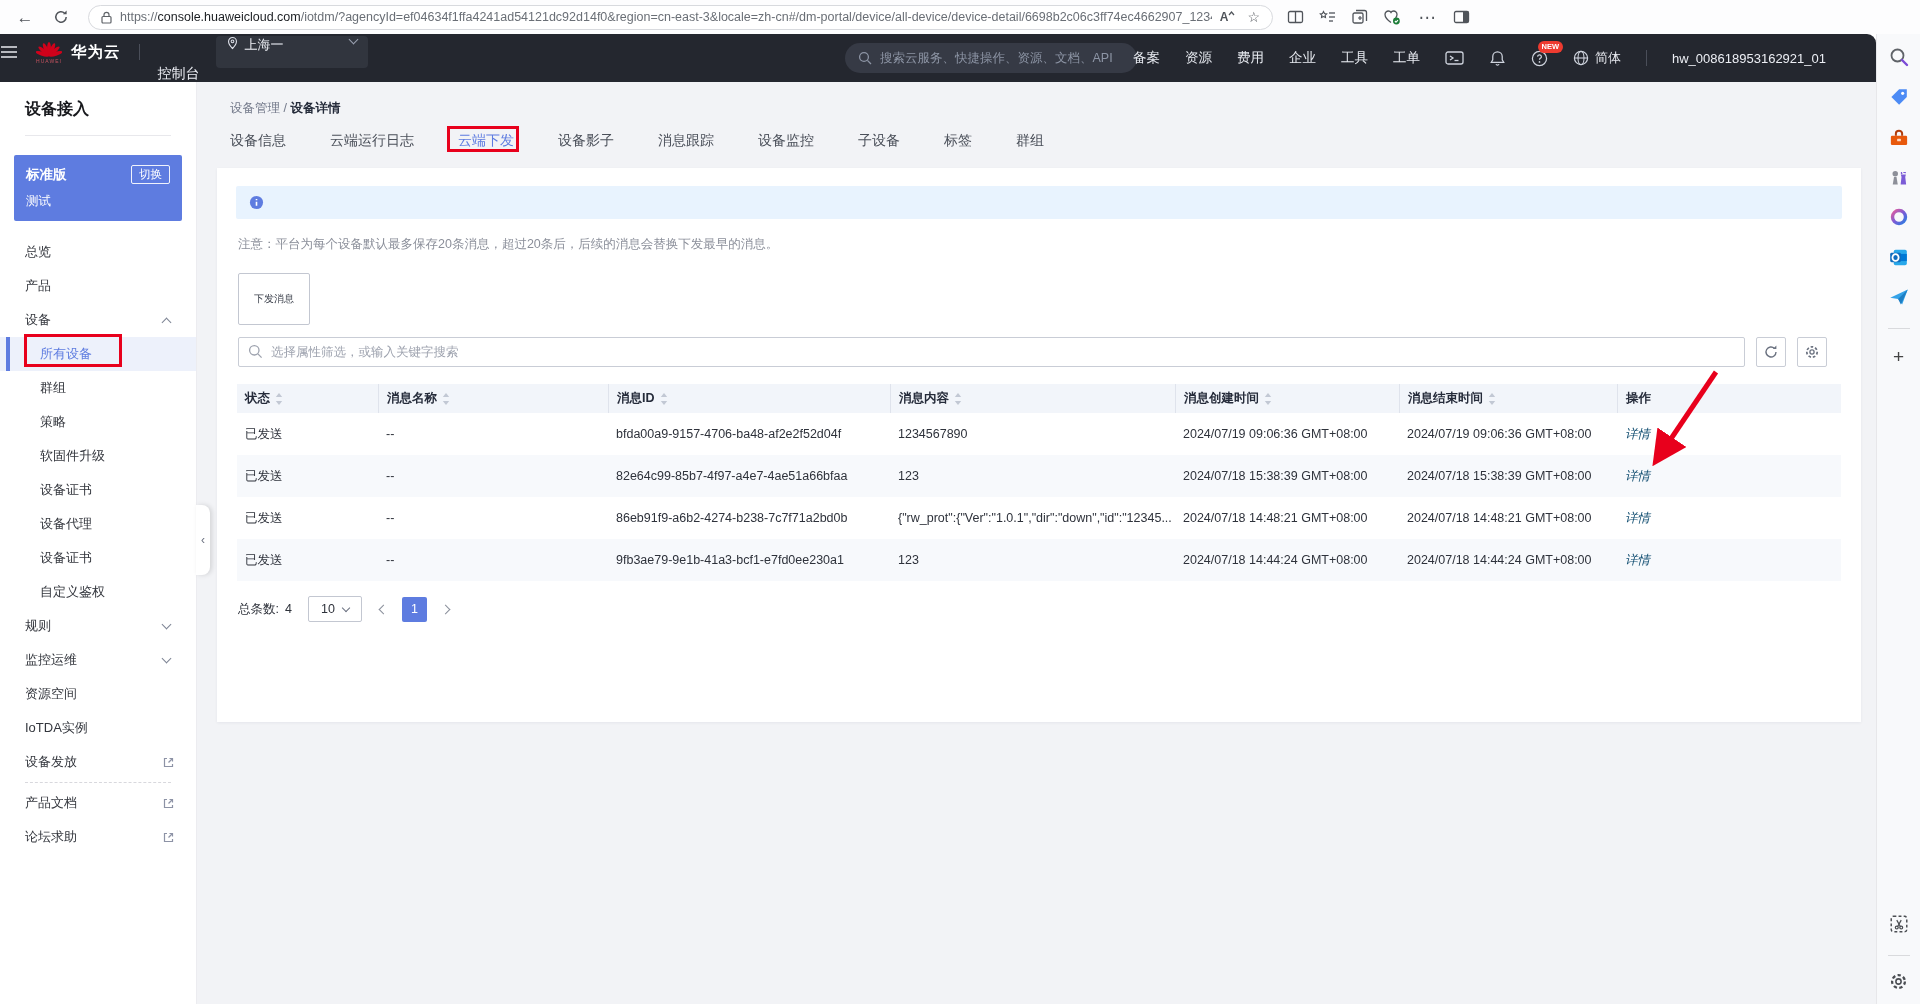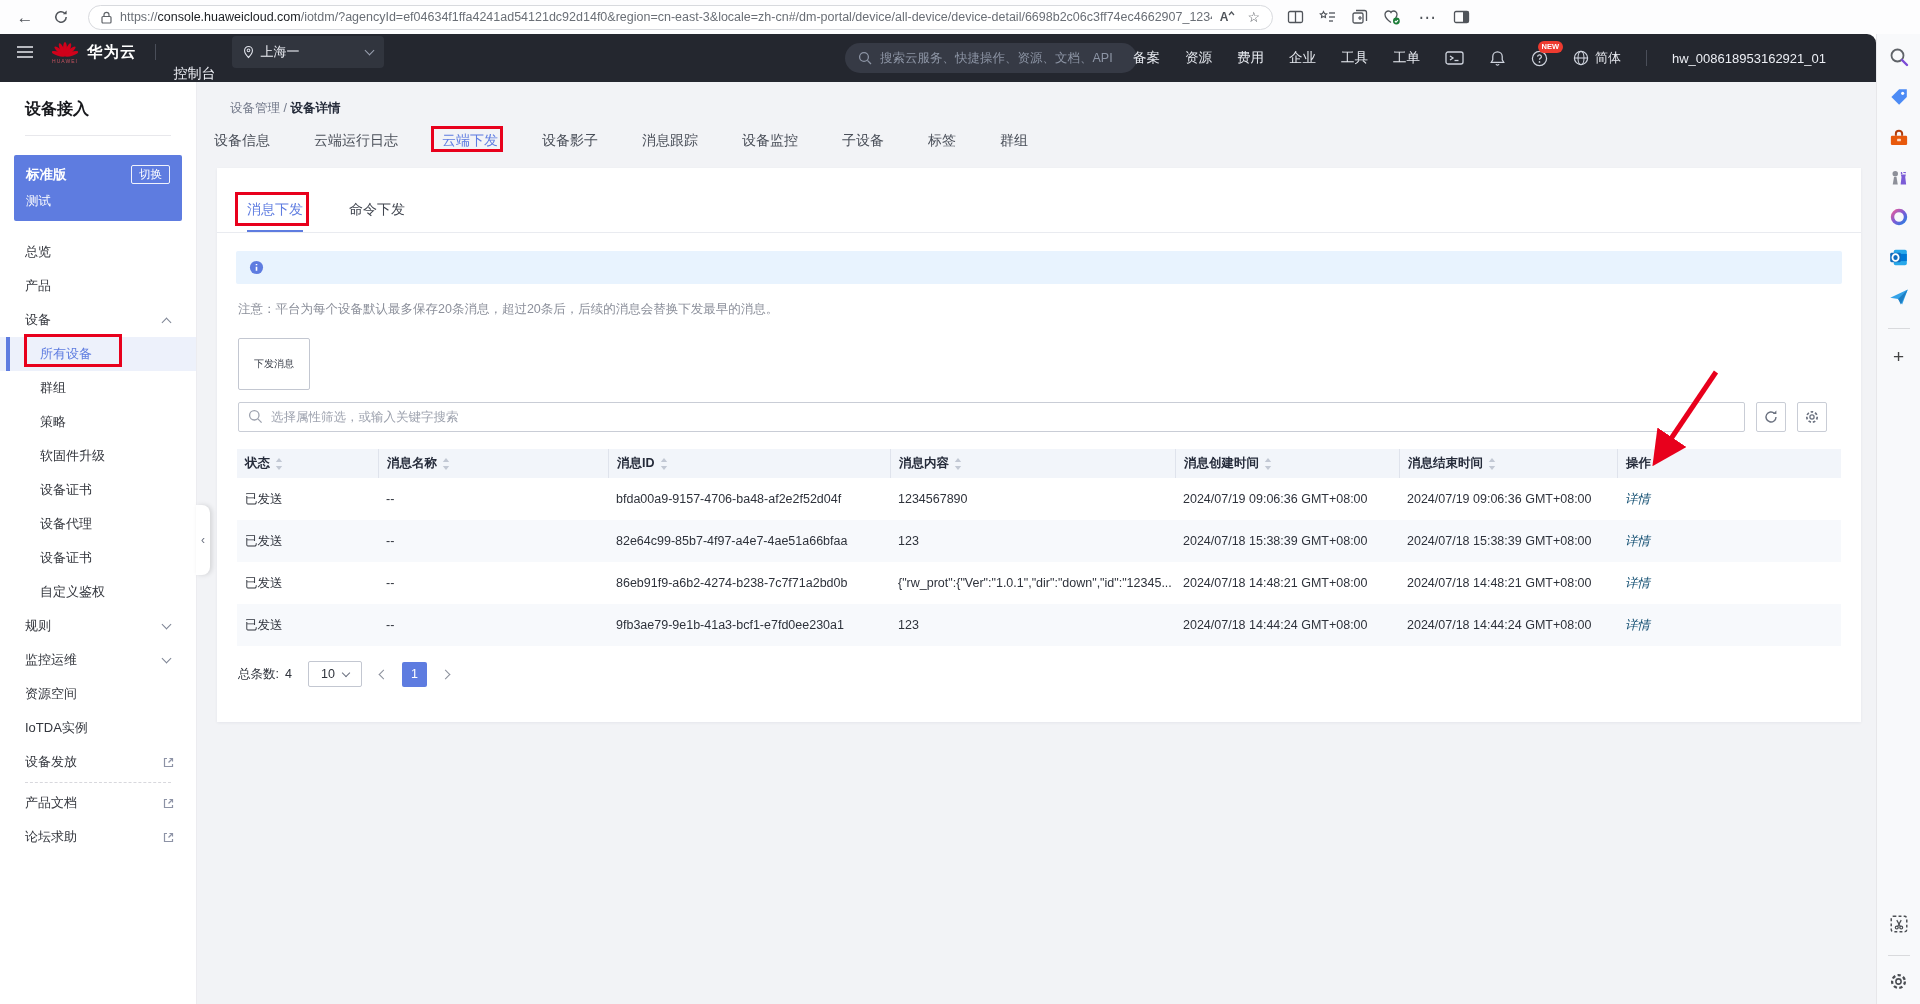--- a/index.html
+++ b/index.html
@@ -24,27 +24,27 @@
   .bb-icon + .bb-icon{margin-left:14px;}
   .url-pill{margin-left:16px;width:1185px;height:25px;border:1px solid #d8dade;border-radius:13px;background:#fff;display:flex;align-items:center;padding:0 12px;}
   .url-text{flex:1;font-size:12.5px;color:#6a6f76;white-space:nowrap;overflow:hidden;margin-left:8px;}
   .url-text .host{color:#1b1e22;}
   .ra-wrap{display:flex;align-items:flex-start;color:#50545a;font-size:12px;font-weight:bold;margin:0 12px 0 8px;cursor:pointer;}
   .star{color:#50545a;font-size:14px;cursor:pointer;}
   .bb-tools{display:flex;align-items:center;margin-left:14px;gap:15px;}
 
   
   .hw-header{position:absolute;top:34px;left:0;width:1876px;height:48px;background:#24272f;border-top-right-radius:9px;color:#e8eaf0;}
-  .hw-left{display:flex;align-items:center;height:36px;padding-left:16px;}
+  .hw-left{display:flex;align-items:center;height:36px;}
   .logo-col{display:flex;flex-direction:column;align-items:center;margin-left:18px;}
   .logo-sub{font-size:5px;letter-spacing:1px;color:#c4535f;margin-top:1px;}
   .brand{margin-left:9px;font-size:15.5px;font-weight:bold;color:#fff;letter-spacing:1px;}
   .hdr-div{width:1px;height:16px;background:#4a4e59;margin-left:18px;}
   .console-link{margin-left:18px;font-size:14px;color:#eceef4;cursor:pointer;margin-top:44px;}
-  .region{margin-left:16px;display:flex;align-items:center;background:#31353e;border-radius:4px;height:32px;width:152px;padding:0 11px;cursor:pointer;}
+  .region{margin-left:16px;display:flex;background:#31353e;border-radius:4px;height:32px;width:152px;padding:0 11px;cursor:pointer;}
   .region-name{font-size:13px;margin-left:7px;color:#eceef4;}
   .region .chv{margin-left:auto;color:#9aa1b0;}
   .hw-search{position:absolute;left:845px;top:9px;width:292px;height:30px;background:#363a45;border-radius:15px;display:flex;align-items:center;padding:0 13px;}
   .hw-search input{flex:1;margin-left:8px;background:transparent;border:none;outline:none;color:#cfd4de;font-size:12.5px;font-family:inherit;}
   .hw-search input::placeholder{color:#8d95a5;}
   .hw-right{position:absolute;right:50px;top:0;height:48px;display:flex;align-items:center;gap:25px;}
   .hw-nav{font-size:13.5px;color:#e7eaf0;cursor:pointer;}
   .hw-ic{cursor:pointer;position:relative;display:flex;align-items:center;}
   .new-badge{position:absolute;top:-9px;right:-15px;background:#ee3b30;color:#fff;font-size:7.5px;font-weight:bold;padding:1.5px 4px;border-radius:7px;}
   .lang{display:flex;align-items:center;gap:6px;font-size:13px;cursor:pointer;}
@@ -66,21 +66,21 @@
   .mi.active::before{content:"";position:absolute;left:6px;top:0;bottom:0;width:4px;background:#5e7ce0;}
   .mi .chv{margin-left:auto;margin-right:26px;color:#7d8494;}
   .mi .ext{margin-left:auto;margin-right:22px;}
   .dash-div{border-top:1px dashed #d8d8dd;margin:3px 25px;}
   .collapse-handle{position:absolute;left:196px;top:505px;width:14px;height:70px;background:#fff;border-radius:0 8px 8px 0;box-shadow:2px 0 5px rgba(0,0,0,.13);display:flex;align-items:center;justify-content:center;font-size:12px;color:#6b7180;cursor:pointer;z-index:5;}
 
   
   .main{position:absolute;top:82px;left:197px;width:1679px;height:922px;background:#f2f3f6;}
   .breadcrumb{position:absolute;left:33px;top:18px;font-size:12.5px;color:#73798a;}
   .bc-current{color:#252b3a;font-weight:bold;}
-  .tabs{position:absolute;left:17px;top:50px;display:flex;gap:44px;font-size:14px;color:#4a4f59;}
+  .tabs{position:absolute;left:33px;top:50px;display:flex;gap:44px;font-size:14px;color:#4a4f59;}
   .tab{position:relative;padding-bottom:9px;cursor:pointer;white-space:nowrap;}
   .tab.active{color:#5e7ce0;}
 
   .card{position:absolute;left:20px;top:86px;width:1644px;height:554px;background:#fff;box-shadow:0 1px 3px rgba(15,25,60,.06);}
   .subtabs{height:65px;padding-left:30px;display:flex;gap:46px;align-items:flex-end;border-bottom:1px solid #e9ebf0;}
   .subtab{position:relative;padding-bottom:13px;font-size:14px;color:#40454f;cursor:pointer;}
   .subtab.active{color:#5e7ce0;}
   .subtab.active .ul{position:absolute;left:0;right:0;bottom:0;height:2px;background:#5e7ce0;}
 
   .banner{margin:18px 19px 0;background:#e8f3fe;border-radius:2px;padding:9px 13px;font-size:12.5px;color:#32363f;display:flex;align-items:center;gap:9px;}
@@ -386,27 +386,20 @@
     </span>
     <span class="tab">设备影子</span>
     <span class="tab">消息跟踪</span>
     <span class="tab">设备监控</span>
     <span class="tab">子设备</span>
     <span class="tab">标签</span>
     <span class="tab">群组</span>
   </div>
 
   <div class="card">
-    <div class="subtabs">
-      <span class="subtab active">
-        <span>消息下发</span><span class="ul"></span>
-        <span class="anno" style="left:-12px;top:-9px;width:74px;height:34px;"></span>
-      </span>
-      <span class="subtab">命令下发</span>
-    </div>
 
     <div class="banner">
       <span>
           <svg width="15" height="15" viewBox="0 0 16 16">
             <circle cx="8" cy="8" r="7" fill="#5e7ce0"></circle>
             <path d="M8 4.2v1.5M8 7.2v4.2" stroke="#fff" stroke-width="1.7"></path>
           </svg>
         </span>
     </div>
 

